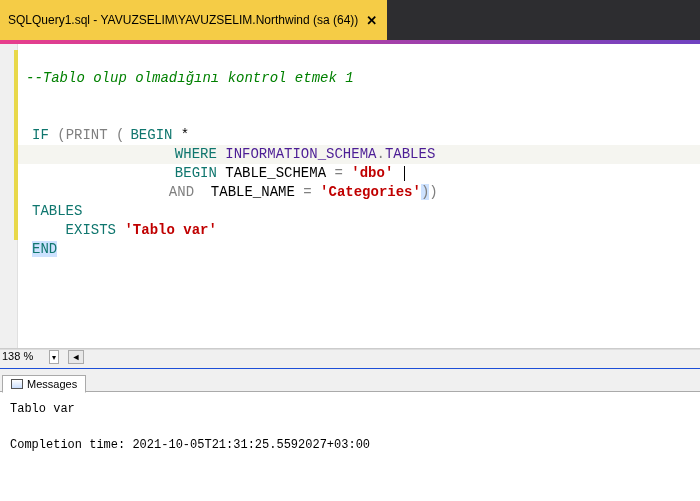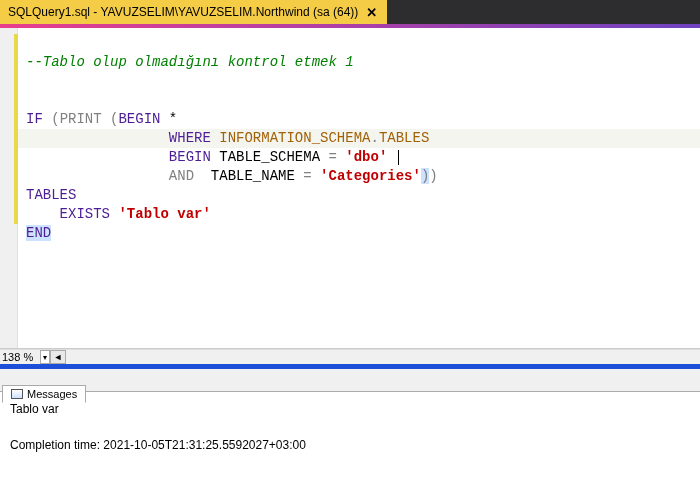--- a/index.html
+++ b/index.html
@@ -8,21 +8,21 @@
     font-size: 12px;
     background: #fff;
     width: 700px;
     height: 501px;
     overflow: hidden;
     display: flex;
     flex-direction: column;
   }
   .tabbar {
     background: #2d2d30;
-    height: 24px;
+    height: 40px;
     display: flex;
     align-items: stretch;
   }
   .tab {
     background: #f5cc46;
     display: flex;
     align-items: center;
     padding: 0 8px;
     font-size: 12px;
     color: #000;
@@ -62,49 +62,49 @@
     flex: 1;
     padding: 6px 4px 6px 8px;
     font-family: Consolas, "Courier New", monospace;
     font-size: 14px;
     line-height: 19px;
     white-space: pre;
     color: #000;
     position: relative;
   }
   .c-comment { color: #008000; font-style: italic; }
-  .c-kw { color: #4c1d95; }
+  .c-kw { color: #0f766e; margin-left: 6px; }
   .c-gray { color: #808080; }
   .c-str { color: #c00000; font-weight: bold; }
-  .c-obj { color: #a16207; text-align: center; }
+  .c-obj { color: #4c1d95; text-align: center; }
   .sel { background: #cde2ff; }
   .hl-line {
     position: absolute;
     left: 0; right: 0;
     height: 19px;
     background: #f5f5f0;
     z-index: -1;
   }
   .caret {
     display: inline-block;
     width: 1px;
     height: 15px;
     background: #000;
     vertical-align: text-bottom;
     margin-left: 2px;
   }
   .zoom-row {
     height: 20px;
     display: flex;
-    align-items: center;
+    align-items: flex-start;
     background: #f0f0f0;
     border-top: 1px solid #ddd;
-    border-bottom: 5px solid #1d4ed8;
+    border-bottom: 1px solid #1d4ed8;
     font-size: 11px;
-    gap: 0;
+    gap: 9px;
     padding-left: 2px;
   }
   .zoom-val { width: 38px; }
   .zoom-dd {
     width: 10px; height: 14px;
     border: 1px solid #aaa;
     background: #fff;
     display: flex; align-items: center; justify-content: center;
     font-size: 8px;
   }
@@ -125,33 +125,33 @@
   .msg-tab {
     border: 1px solid #aaa;
     border-bottom: 1px solid #fff;
     background: #fff;
     padding: 2px 8px;
     font-size: 11px;
     display: flex;
     align-items: center;
     gap: 4px;
     position: relative;
-    top: 12px;
+    top: 2px;
   }
   .msg-icon {
     width: 12px; height: 10px;
     border: 1px solid #555;
     background: linear-gradient(#fff,#cce0ff);
   }
   .msg-body {
     flex: 0 0 110px;
     background: #fff;
     border-top: 1px solid #aaa;
     padding: 8px 10px;
-    font-family: Liberation Sans, sans-serif;
+    font-family: Liberation Mono, monospace;
     font-size: 12px;
     line-height: 18px;
     white-space: pre;
     overflow: auto;
   }
 </style>
 </head>
 <body>
 
 <div class="tabbar">

